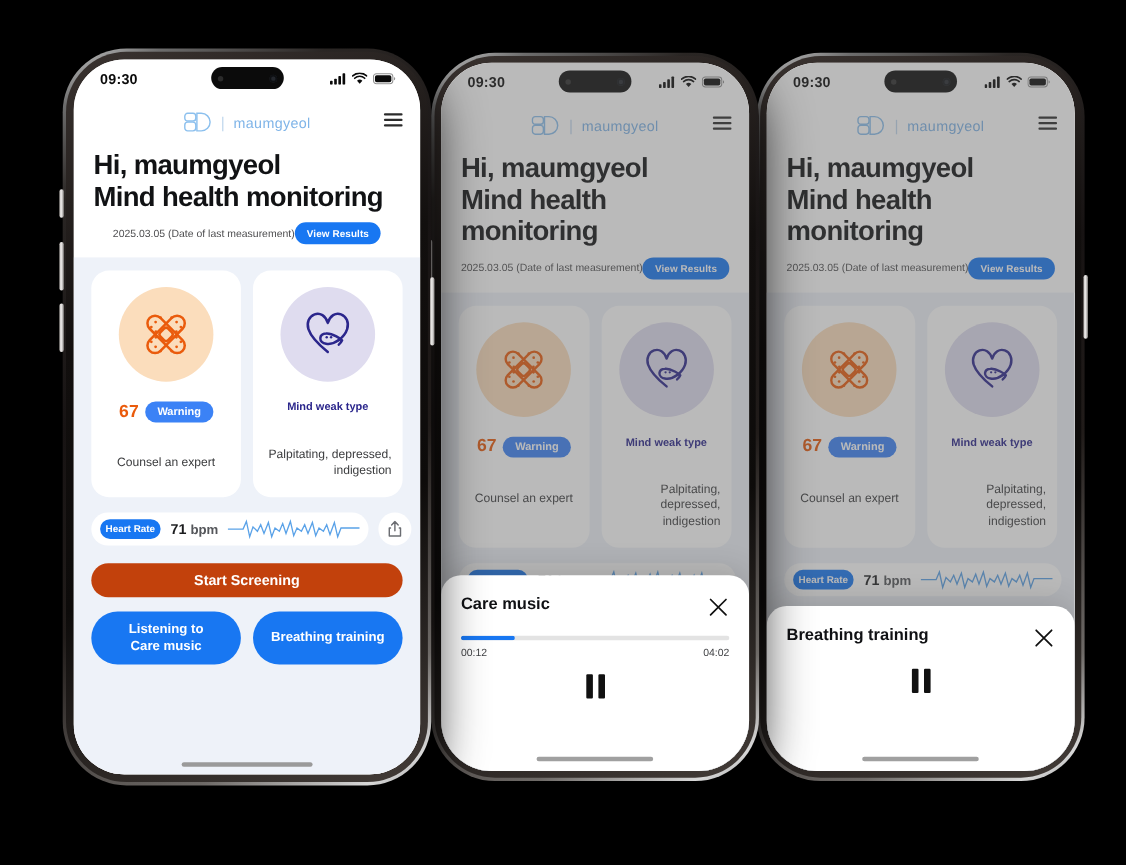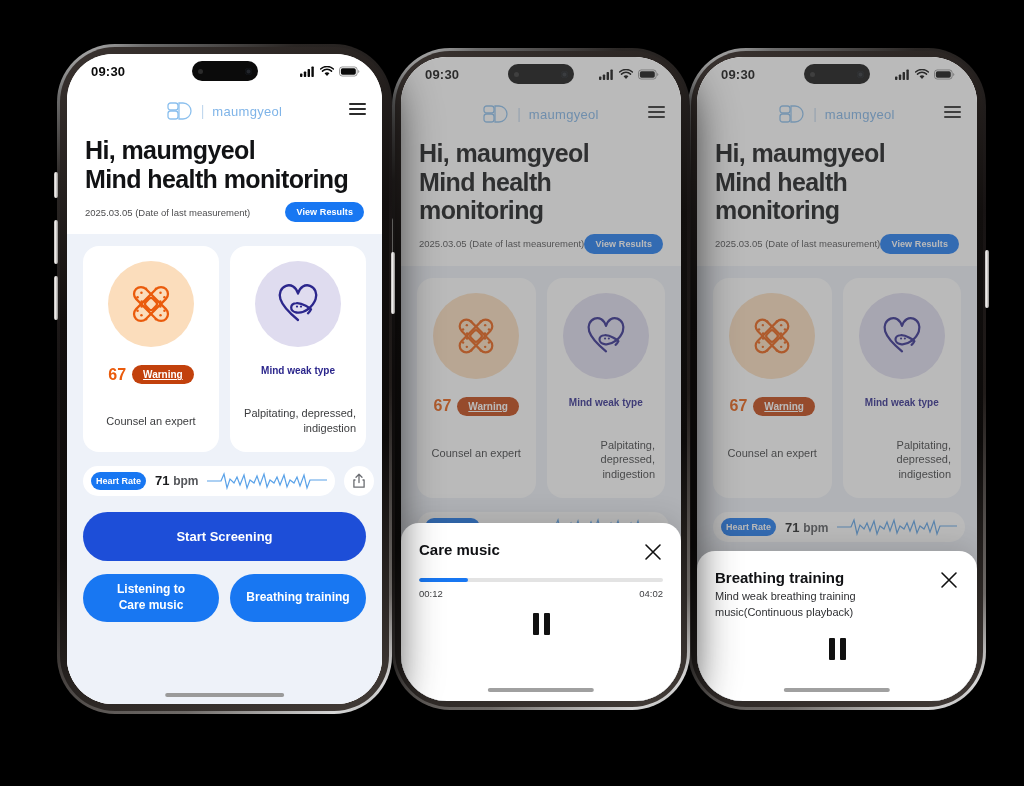--- a/index.html
+++ b/index.html
@@ -49,60 +49,60 @@
   .appbar{ flex:0 0 auto; display:flex; align-items:center; justify-content:center;
            position:relative; padding:12px 0 8px; }
   .logo-wrap{ display:flex; align-items:center; gap:8px; }
   .logo-text{ font-size:13px; color:#7fb4e8; letter-spacing:.3px; }
   .menu-btn{ position:absolute; right:16px; top:50%; transform:translateY(-50%);
              display:flex; flex-direction:column; gap:3px; cursor:pointer; }
   .menu-btn i{ display:block; width:17px; height:2px; background:#2b2b2b; border-radius:1px; }
 
   .heading{ flex:0 0 auto; padding:6px 18px 0; }
   .heading h1{ font-size:25px; line-height:1.14; font-weight:800; color:#111214; letter-spacing:-.6px; }
-  .subrow{ display:flex; align-items:center; justify-content:space-between;
+  .subrow{ display:flex; align-items:center; justify-content:center;
            padding:9px 18px 12px; }
   .subdate{ font-size:9.5px; color:#4d4d4f; }
   .pill-btn{ background:#1877F2; color:#fff; font-size:9px; font-weight:700;
              border-radius:20px; padding:5px 11px; border:none; cursor:pointer;
              letter-spacing:.1px; }
 
   .body{ flex:1 1 auto; background:#eef2f9; padding:12px 16px 0; display:flex;
          flex-direction:column; position:relative; }
 
   .cards{ display:flex; gap:11px; }
   .card{ flex:1; background:#fff; border-radius:16px; padding:15px 10px 16px;
          display:flex; flex-direction:column; align-items:center; min-height:202px; }
   .circ{ width:86px; height:86px; border-radius:50%; display:flex;
          align-items:center; justify-content:center; }
   .circ-orange{ background:#fbddbc; }
   .circ-purple{ background:#dfdcef; }
 
   .scorerow{ display:flex; align-items:center; gap:6px; margin-top:18px; }
   .score{ font-size:16px; font-weight:800; color:#EA5B0C; }
-  .badge{ background:#c2410c; color:#fff; font-size:10px; font-weight:700;
-          border-radius:20px; padding:4px 11px;text-decoration:underline; }
+  .badge{ background:#3b82f6; color:#fff; font-size:10px; font-weight:700;
+          border-radius:20px; padding:4px 11px; }
   .card-type{ font-size:10px; font-weight:800; color:#2B268C; margin-top:18px;
               text-align:center; }
   .card-note{ font-size:11px; color:#3b3c3e; margin-top:30px; text-align:right;
               line-height:1.35; }
 
   .hrrow{ display:flex; align-items:center; gap:9px; margin-top:14px; }
   .hrbox{ flex:1; background:#fff; border-radius:20px; height:30px;
           display:flex; align-items:center; padding:0 8px; gap:9px; }
   .hr-chip{ background:#1877F2; color:#fff; font-size:9px; font-weight:600;
             border-radius:20px; padding:4px 5px; white-space:nowrap; }
   .hr-val{ font-size:13px; font-weight:800; color:#1b1c1e; white-space:nowrap; }
   .hr-val em{ font-style:normal; font-weight:700; color:#54565a; font-size:12px;text-align:right; }
   .ecg{ flex:1; height:20px; }
   .share{ width:30px; height:30px; border-radius:50%; background:#fff;
           display:flex; align-items:center; justify-content:center; flex:0 0 auto; }
 
-  .primary-btn{ margin-top:16px; background:#1d4ed8; color:#fff; border:none;
-                border-radius:26px; height:49px; font-size:13px; font-weight:700;
+  .primary-btn{ margin-top:16px; background:#c2410c; color:#fff; border:none;
+                border-radius:26px; height:31px; font-size:13px; font-weight:700;
                 cursor:pointer; width:100%; }
   .dual{ display:flex; gap:11px; margin-top:13px; }
   .dual button{ flex:1; background:#1877F2; color:#fff; border:none;
                 border-radius:26px; height:48px; font-size:12px; font-weight:700;
                 cursor:pointer; line-height:1.3; }
 
   .homebar{ position:absolute; bottom:7px; left:50%; transform:translateX(-50%);
             width:38%; height:4.5px; border-radius:3px; background:#9a9a9a; }
 
   
@@ -569,21 +569,20 @@
             <button>Breathing training</button>
           </div>
         </div>
 
         <div class="dim"></div>
 
         <div class="sheet" style="height:150px;">
           <div class="sheet-head">
             <div>
               <div class="sheet-title">Breathing training</div>
-              <div class="sheet-desc">Mind weak breathing training music(Continuous playback)</div>
             </div>
             <svg class="close-x" viewBox="0 0 20 20">
               <path d="M3 3 17 17 M17 3 3 17" stroke="#111" stroke-width="1.6" stroke-linecap="round"></path>
             </svg>
           </div>
           <div class="pausewrap" style="margin-top:18px;">
             <div class="pause">
                 <i></i>
                 <i></i>
               </div>

